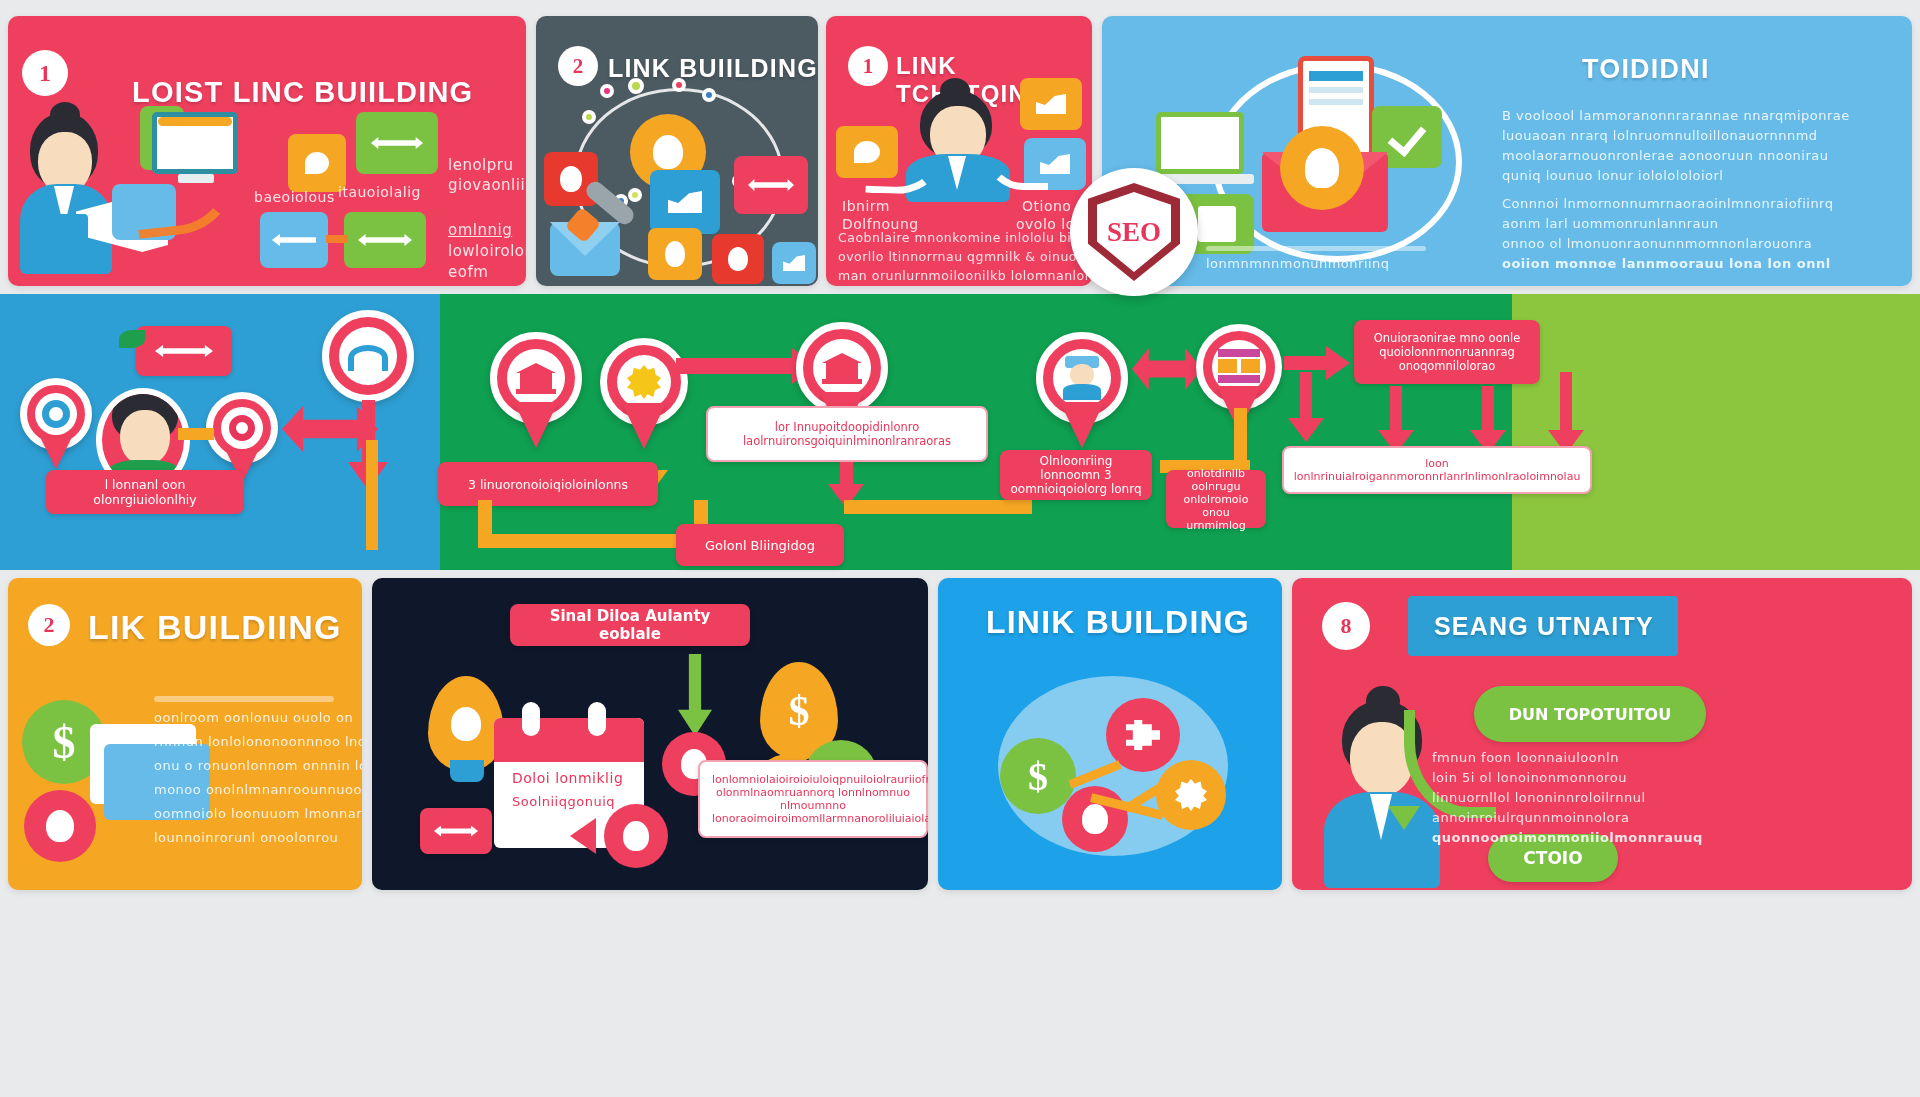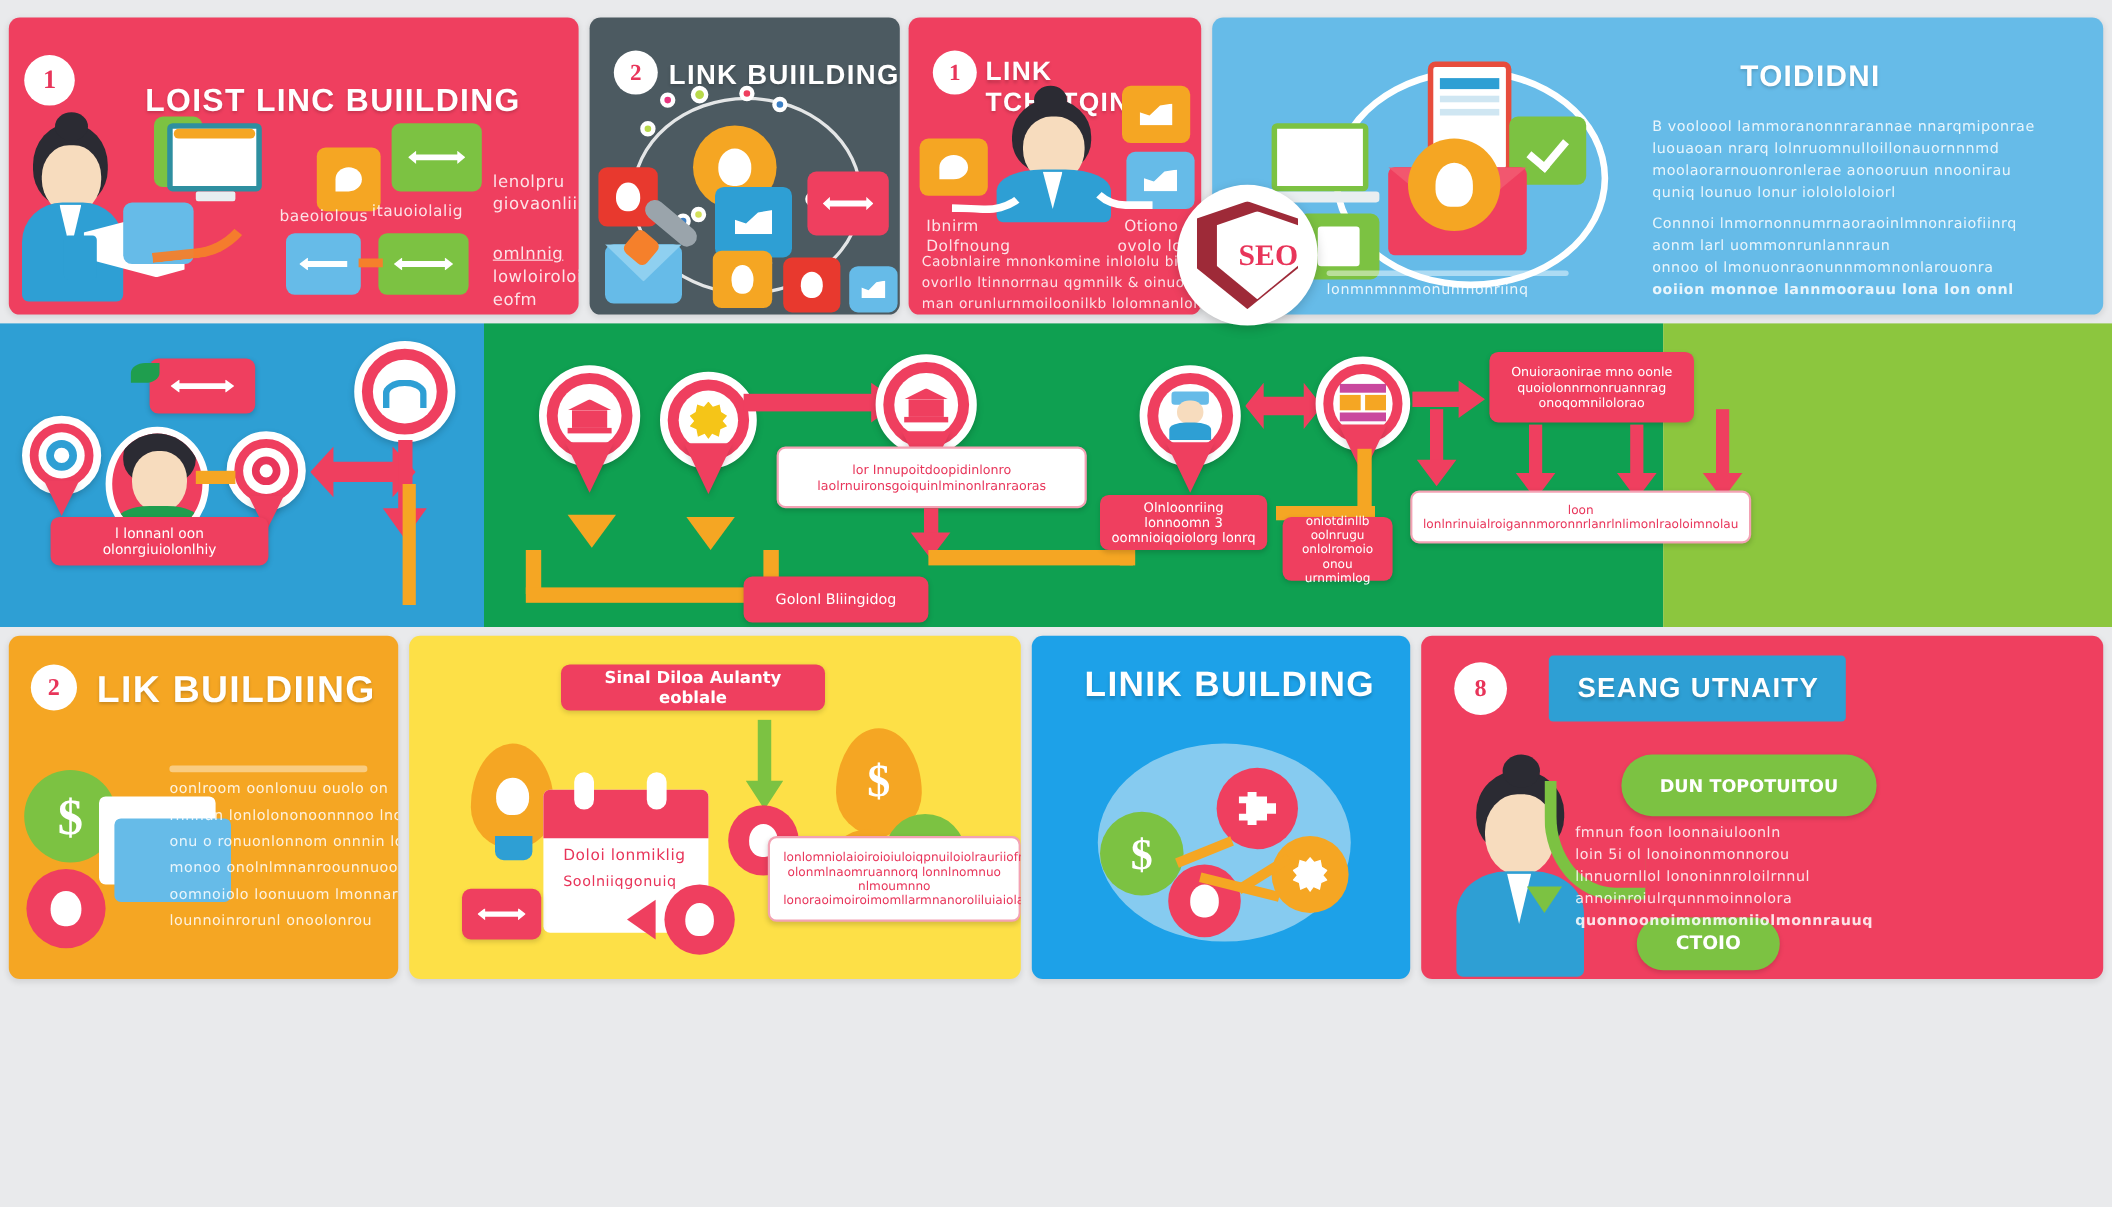--- a/index.html
+++ b/index.html
@@ -264,21 +264,21 @@
     <div class="glyphs" style="left:400px;top:200px;font-size:13px;">aonm  larl  uommonrunlannraun</div>
     <div class="glyphs" style="left:400px;top:220px;font-size:13px;">onnoo ol  lmonuonraonunnmomnonlarouonra</div>
     <div class="glyphs" style="left:400px;top:240px;font-size:13px;font-weight:bold;">ooiion  monnoe lannmoorauu  lona  lon  onnl</div>
   </div>
 
   <div class="band" style="left:0; top:294px; width:440px; height:276px; background:#2e9fd4;"></div>
   <div class="band" style="left:440px; top:294px; width:1072px; height:276px; background:#0fa051;"></div>
   <div class="band" style="left:1512px; top:294px; width:408px; height:276px; background:#8cc63e;"></div>
 
   <div class="seo-badge" style="left:1070px; top:168px;">
-    <div style="position:relative;width:92px;height:98px;background:#9e2a38;clip-path:polygon(50% 0,100% 16%,100% 62%,50% 100%,0 62%,0 16%);display:flex;align-items:center;justify-content:flex-end;">
+    <div style="position:relative;width:92px;height:98px;background:#9e2a38;clip-path:polygon(50% 0,100% 16%,100% 62%,50% 100%,0 62%,0 16%);display:flex;align-items:center;justify-content:center;">
       <div style="position:absolute;width:74px;height:80px;background:#ffffff;clip-path:polygon(50% 0,100% 16%,100% 62%,50% 100%,0 62%,0 16%);"></div>
       <span style="position:relative;z-index:2;color:#e8355a;font-size:27px;font-weight:bold;font-family:'Liberation Serif',serif;">SEO</span>
     </div>
   </div>
 
   <div class="lbl-box" style="left:136px;top:326px;width:96px;height:50px;">
     <div style="width:58px;height:12px;background:#fff;clip-path:polygon(0 50%,14% 0,14% 28%,86% 28%,86% 0,100% 50%,86% 100%,86% 72%,14% 72%,14% 100%);"></div>
   </div>
   <div class="sq" style="left:119px;top:330px;width:26px;height:18px;background:#1f9e4e;border-radius:50% 0 50% 0;"></div>
 
@@ -368,20 +368,23 @@
       </div>
     <div class="tail"></div>
   </div>
 
   <div class="lbl-box white" style="left:706px;top:406px;width:282px;height:56px;flex-direction:column;">
     <span class="pinkt" style="font-size:11.5px;color:#e8355a;">lor Innupoitdoopidinlonro laolrnuironsgoiquinlminonlranraoras</span>
   </div>
   <div class="arr-v" style="left:840px;top:462px;width:13px;height:26px;"></div>
   <div class="tri" style="left:828px;top:484px;border-left:18px solid transparent;border-right:18px solid transparent;border-top:24px solid #ef3f5f;"></div>
 
+  <div class="lbl-box" style="left:438px;top:462px;width:220px;height:44px;">
+    <span style="color:#fff;font-size:12.5px;">3 linuoronoioiqioloinlonns</span>
+  </div>
 
   <div class="arr-h y" style="left:478px;top:500px;width:14px;height:40px;"></div>
   <div class="arr-h y" style="left:478px;top:534px;width:230px;height:14px;"></div>
   <div class="arr-h y" style="left:694px;top:500px;width:14px;height:40px;"></div>
 
   <div class="lbl-box" style="left:676px;top:524px;width:168px;height:42px;border-radius:8px;">
     <span style="color:#fff;font-size:13px;">Golonl Bliingidog</span>
   </div>
 
   <div class="arr-h y" style="left:844px;top:500px;width:186px;height:14px;"></div>
@@ -464,21 +467,21 @@
 
     <div class="blur-line" style="left:146px;top:118px;width:180px;height:6px;background:rgba(255,255,255,.5);"></div>
     <div class="glyphs" style="left:146px;top:132px;font-size:13px;">oonlroom  oonlonuu  ouolo  on</div>
     <div class="glyphs" style="left:146px;top:156px;font-size:13px;">rnnnun  lonlolononoonnnoo  lnonoo</div>
     <div class="glyphs" style="left:146px;top:180px;font-size:13px;">onu  o  ronuonlonnom  onnnin  lo</div>
     <div class="glyphs" style="left:146px;top:204px;font-size:13px;">monoo  onolnlmnanroounnuoo  lon</div>
     <div class="glyphs" style="left:146px;top:228px;font-size:13px;">oomnoiolo  loonuuom  lmonnaroloionn</div>
     <div class="glyphs" style="left:146px;top:252px;font-size:13px;">lounnoinrorunl  onoolonrou</div>
   </div>
 
-  <div class="panel" style="left:372px; top:578px; width:556px; height:312px; background:#fde047;">
+  <div class="panel" style="left:372px; top:578px; width:556px; height:312px; background:#0f172a;">
     <div class="lbl-box" style="left:138px;top:26px;width:240px;height:42px;">
       <span style="color:#fff;font-size:15px;font-weight:bold;">Sinal Diloa Aulanty eoblale</span>
     </div>
 
     <div class="balloon" style="left:56px;top:98px;width:76px;height:96px;background:#f5a623;">
       <div style="width:30px;height:34px;background:#fff;border-radius:50% 50% 45% 45%;"></div>
     </div>
     <div class="sq" style="left:78px;top:182px;width:34px;height:22px;background:#2e9fd4;border-radius:0 0 8px 8px;"></div>
 
     <div class="sq" style="left:122px;top:140px;width:150px;height:130px;background:#ffffff;border-radius:6px;"></div>

